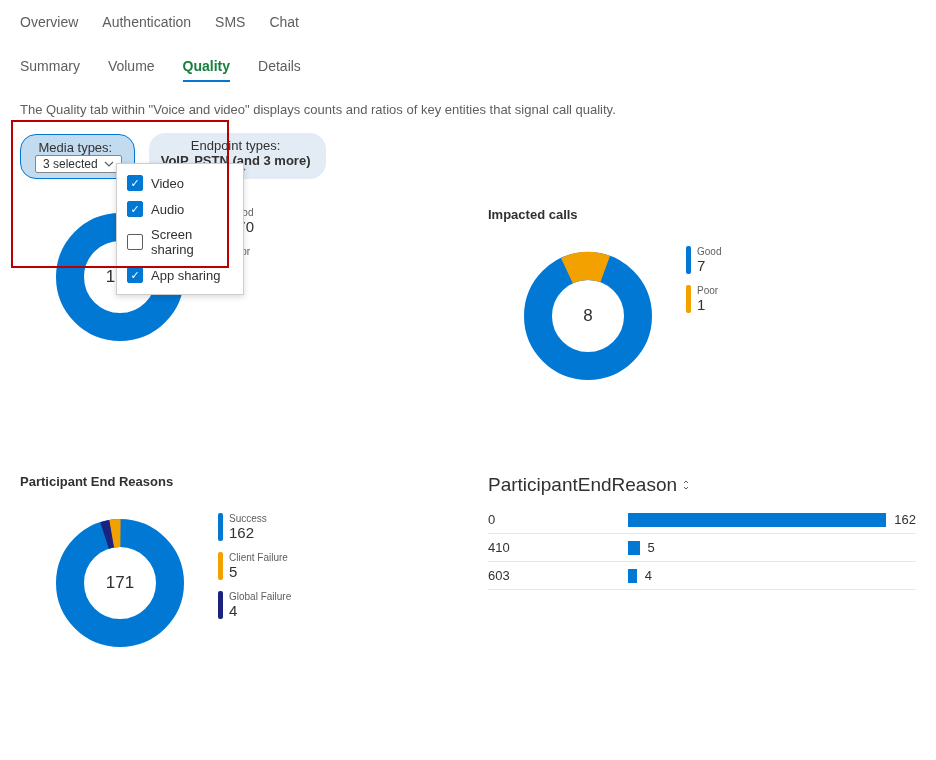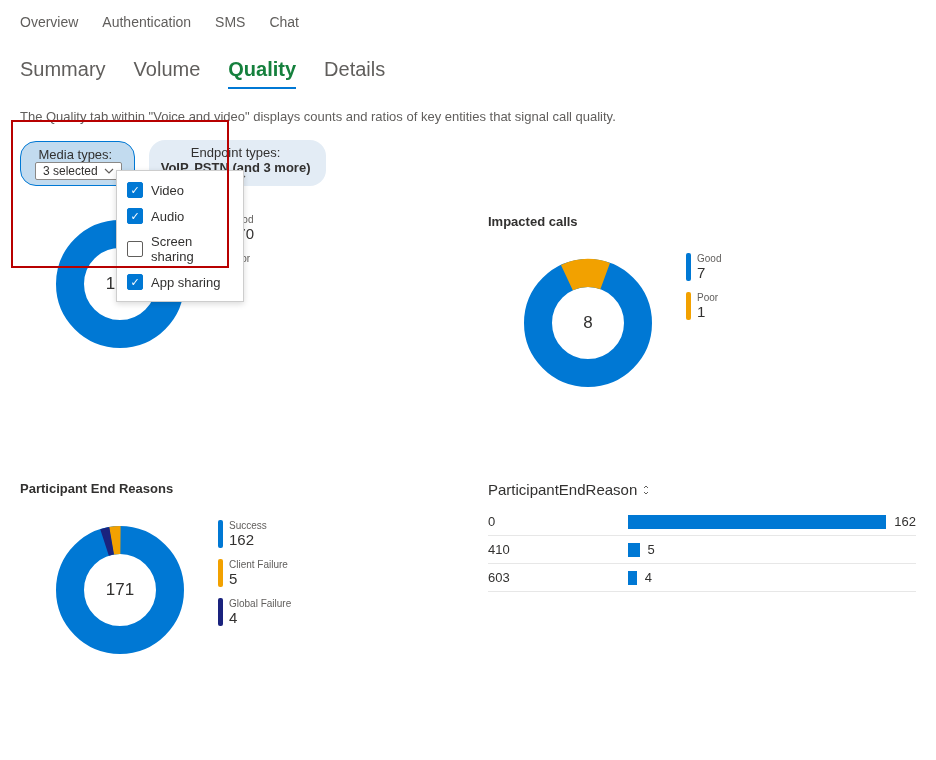--- a/index.html
+++ b/index.html
@@ -22,21 +22,21 @@
   .tab.active {
     color: #0078d4;
     font-weight: 600;
     border-bottom: 2px solid #0078d4;
   }
   .subtabs { display: flex; gap: 28px; margin-bottom: 20px; }
   .subtab {
     padding: 2px 0 6px 0;
     color: #605e5c;
     cursor: pointer;
-    font-size: 20px;
+    font-size: 14px;
   }
   .subtab.active {
     color: #15803d;
     font-weight: 600;
     border-bottom: 2px solid #0078d4;
   }
   .desc { color: #605e5c; font-size: 13px; margin-bottom: 16px; }
   .filter-row { display: flex; gap: 14px; align-items: center; margin-bottom: 28px; position: relative; }
   .pill {
     display: inline-flex;
@@ -157,21 +157,21 @@
     flex-shrink: 0;
   }
   .legend-text { display: flex; flex-direction: column; }
   .legend-label { font-size: 10px; color: #605e5c; line-height: 1.1; }
   .legend-value { font-size: 15px; color: #323130; line-height: 1.2; }
   .bottom-section { margin-top: 88px; display: flex; gap: 40px; }
   .left-bottom, .right-bottom { flex: 1; }
   .table-header {
     display: flex;
     align-items: center;
-    font-size: 15px;
+    font-size: 19px;
     color: #323130;
     margin-bottom: 10px;
   }
   .th {
     display: flex;
     align-items: center;
     gap: 4px;
     cursor: pointer;
   }
   .th1 { width: 140px; }

